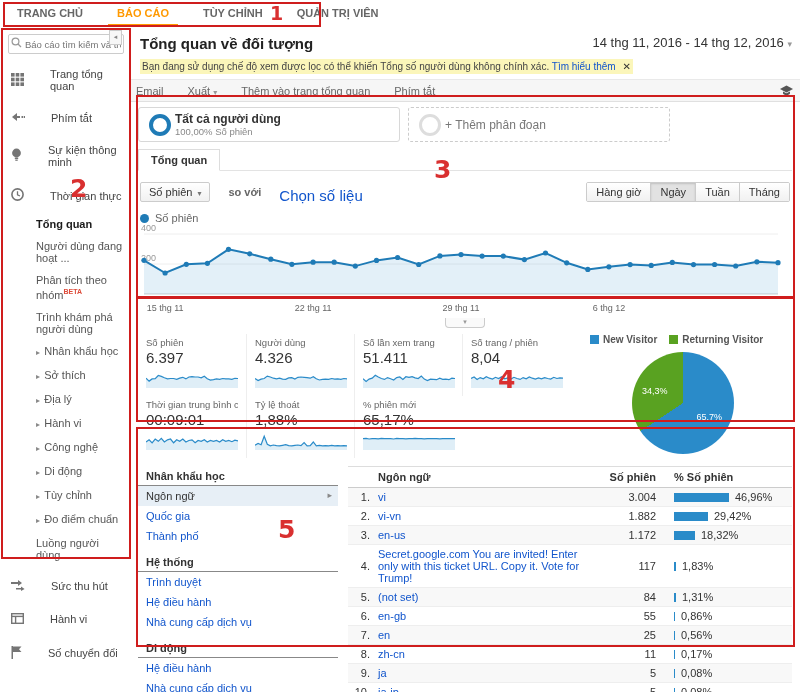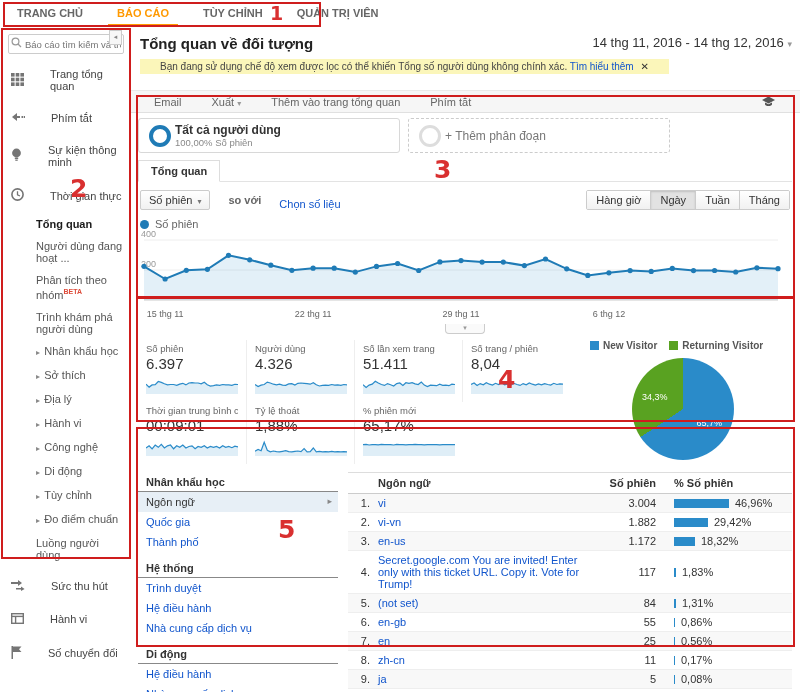--- a/index.html
+++ b/index.html
@@ -25,44 +25,44 @@
   .subnav .sub{padding:5px 4px 5px 0;color:#555;cursor:pointer;line-height:12px;}
   .subnav .sub.sel{font-weight:bold;color:#1a1a1a;}
   .subnav .sub .arr{color:#888;font-size:8px;margin-right:2px;}
   .beta{color:#dd4b39;font-size:7px;vertical-align:super;font-weight:bold;}
   
   .content{position:absolute;left:130px;top:27px;width:670px;background:#fff;}
   .hdr{position:relative;padding:6px 10px 0 10px;}
   .hdr h1{font-size:15px;margin:2px 0 4px 0;color:#222;display:inline-block;}
   .daterange{position:absolute;right:8px;top:8px;font-size:13px;color:#333;cursor:pointer;}
   .daterange .car{color:#999;font-size:9px;}
-  .notice{display:inline-block;background:#fbf6ba;padding:2px 20px;font-size:10px;color:#444;margin-bottom:16px;}
+  .notice{display:inline-block;background:#fbf6ba;padding:2px 2px;font-size:10px;color:#444;margin-bottom:5px;}
   .notice a{color:#15c;text-decoration:none;cursor:pointer;}
   .notice .x{color:#333;font-weight:bold;margin-left:4px;cursor:pointer;}
-  .toolbar{background:#f6f6f6;border-top:1px solid #e9e9e9;border-bottom:1px solid #e0e0e0;height:21px;display:flex;align-items:center;gap:30px;padding:0 24px;font-size:11px;color:#666;}
+  .toolbar{background:#f6f6f6;border-top:1px solid #e9e9e9;border-bottom:1px solid #e0e0e0;height:21px;display:flex;align-items:center;gap:24px;padding:0 6px;font-size:11px;color:#666;}
   .toolbar .titem{cursor:pointer;}
   .toolbar .car{font-size:8px;color:#999;}
   .toolbar .spacer{margin-left:auto;}
   
   .panel{margin:5px 8px 0 8px;position:relative;}
   .segrow{display:flex;gap:8px;}
   .segbox{width:240px;border:1px solid #d8d8d8;border-radius:3px;padding:4px 10px;display:flex;align-items:center;gap:4px;cursor:pointer;background:#fff;}
   .segbox.dashed{border:1px dashed #ccc;}
   .ring{width:14px;height:14px;border-radius:50%;border:4px solid #1f7bb6;}
   .ring.gray{border:3px solid #ddd;width:16px;height:16px;}
   .segname{font-size:12px;font-weight:bold;color:#333;line-height:14px;}
   .segsub{font-size:9.5px;color:#888;}
   .addseg{font-size:12px;color:#777;}
   .tabrow{margin-top:7px;border-bottom:1px solid #e3e3e3;}
   .tab{display:inline-block;border:1px solid #ddd;border-bottom:1px solid #fff;margin-bottom:-1px;background:#fff;padding:4px 12px;font-size:11px;font-weight:bold;color:#333;cursor:pointer;}
   .ctrlrow{display:flex;align-items:center;gap:18px;margin-top:8px;padding:0 2px;justify-content:space-between;}
   .miniselect{border:1px solid #ccc;border-radius:2px;background:linear-gradient(#fff,#f1f1f1);padding:3px 8px;font-size:11px;color:#333;cursor:pointer;}
   .miniselect .car{font-size:8px;color:#777;margin-left:5px;}
   .vs{font-size:11px;font-weight:bold;color:#666;}
-  .linkblue{font-size:11px;color:#15c;cursor:pointer;text-decoration:none;margin-top:8px;}
+  .linkblue{font-size:15px;color:#15c;cursor:pointer;text-decoration:none;margin-top:8px;}
   .btngroup{margin-left:auto;display:flex;border:1px solid #ccc;border-radius:2px;overflow:hidden;}
   .gbtn{padding:3px 9px;font-size:11px;color:#333;background:linear-gradient(#fff,#f1f1f1);border-left:1px solid #ccc;cursor:pointer;white-space:nowrap;}
   .gbtn:first-child{border-left:none;}
   .gbtn.selected{background:#e2e2e2;box-shadow:inset 0 1px 2px rgba(0,0,0,.15);}
   .legend{margin:8px 0 0 2px;font-size:11px;color:#666;display:flex;align-items:center;gap:6px;}
   .dot{width:9px;height:9px;border-radius:50%;background:#1f7bb6;}
   .pill{width:38px;height:9px;border:1px solid #ccc;border-top:none;border-radius:0 0 4px 4px;margin:-2px auto 0 auto;text-align:center;font-size:7px;line-height:7px;color:#999;cursor:pointer;background:#fafafa;}
   
   .statsec{margin:6px 8px 0 8px;position:relative;min-height:122px;}
   .statgrid{display:grid;grid-template-columns:repeat(4,108px);width:432px;}

